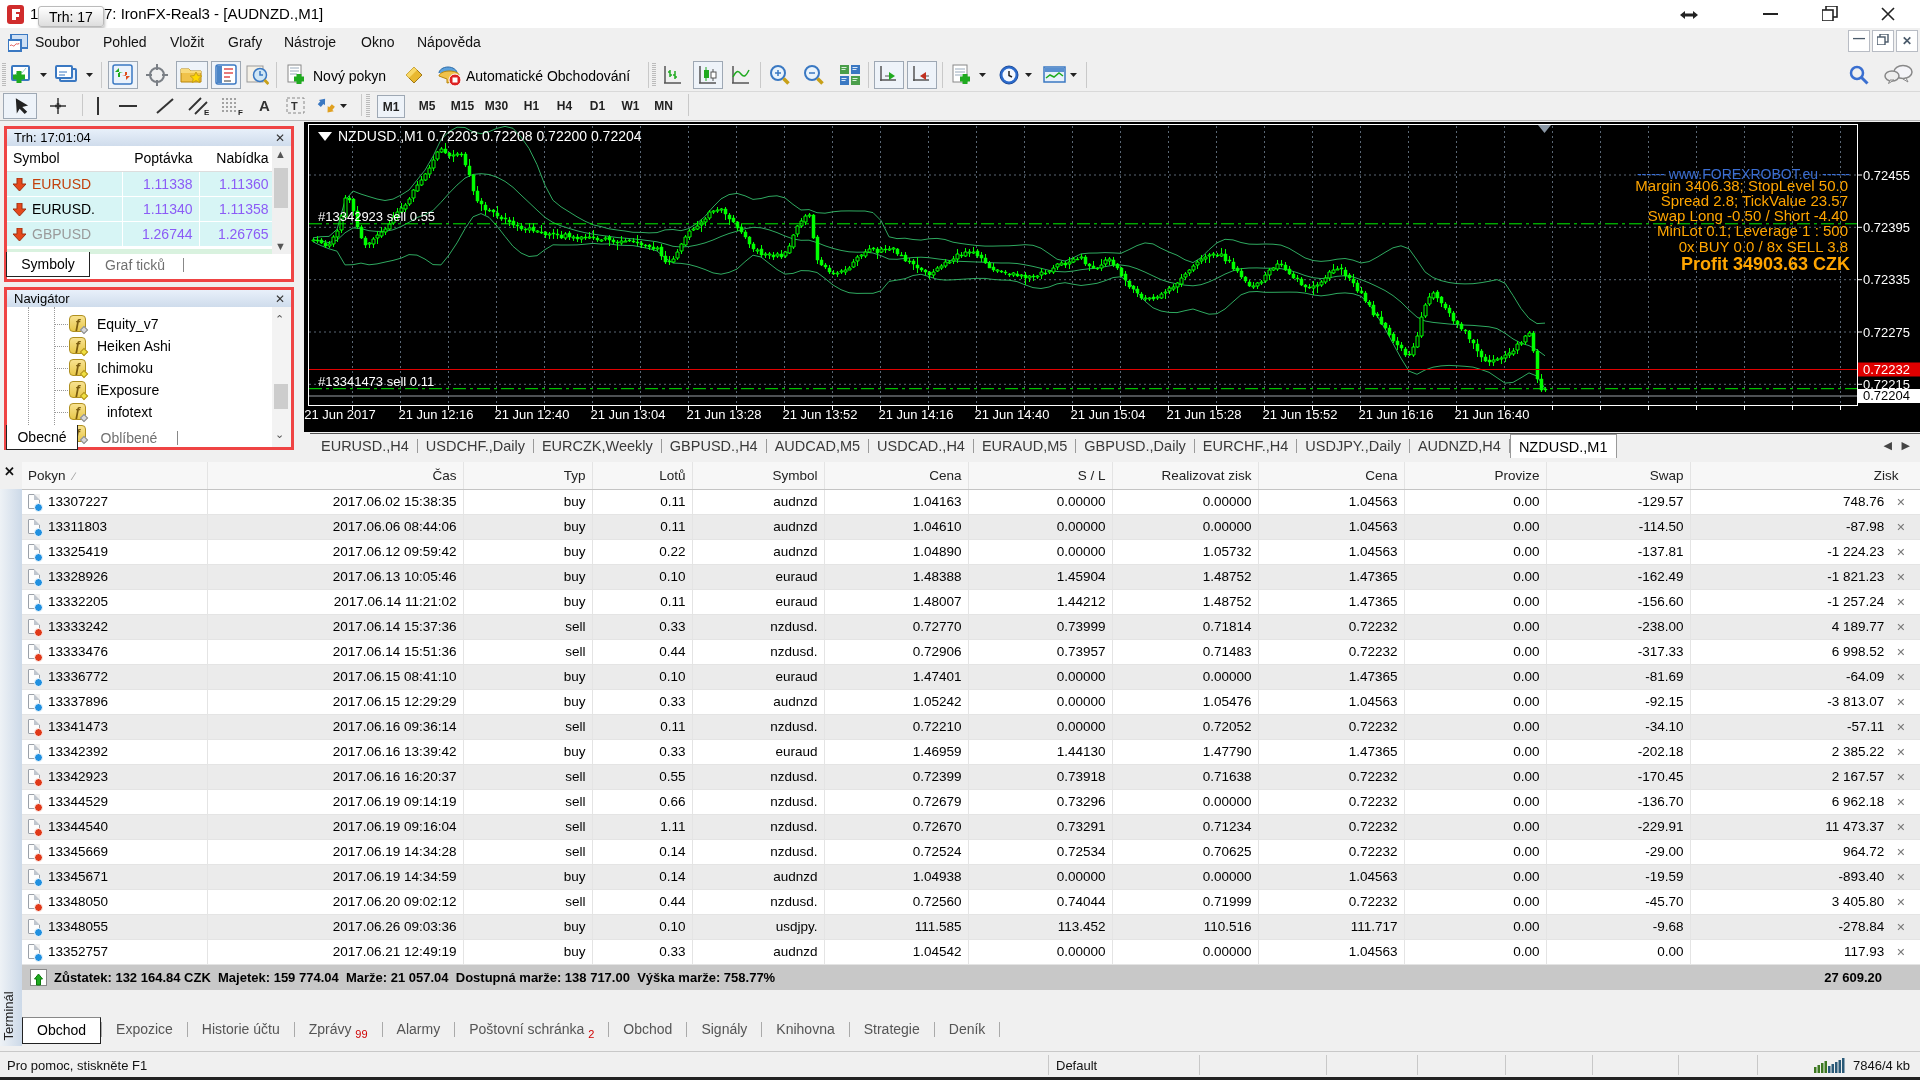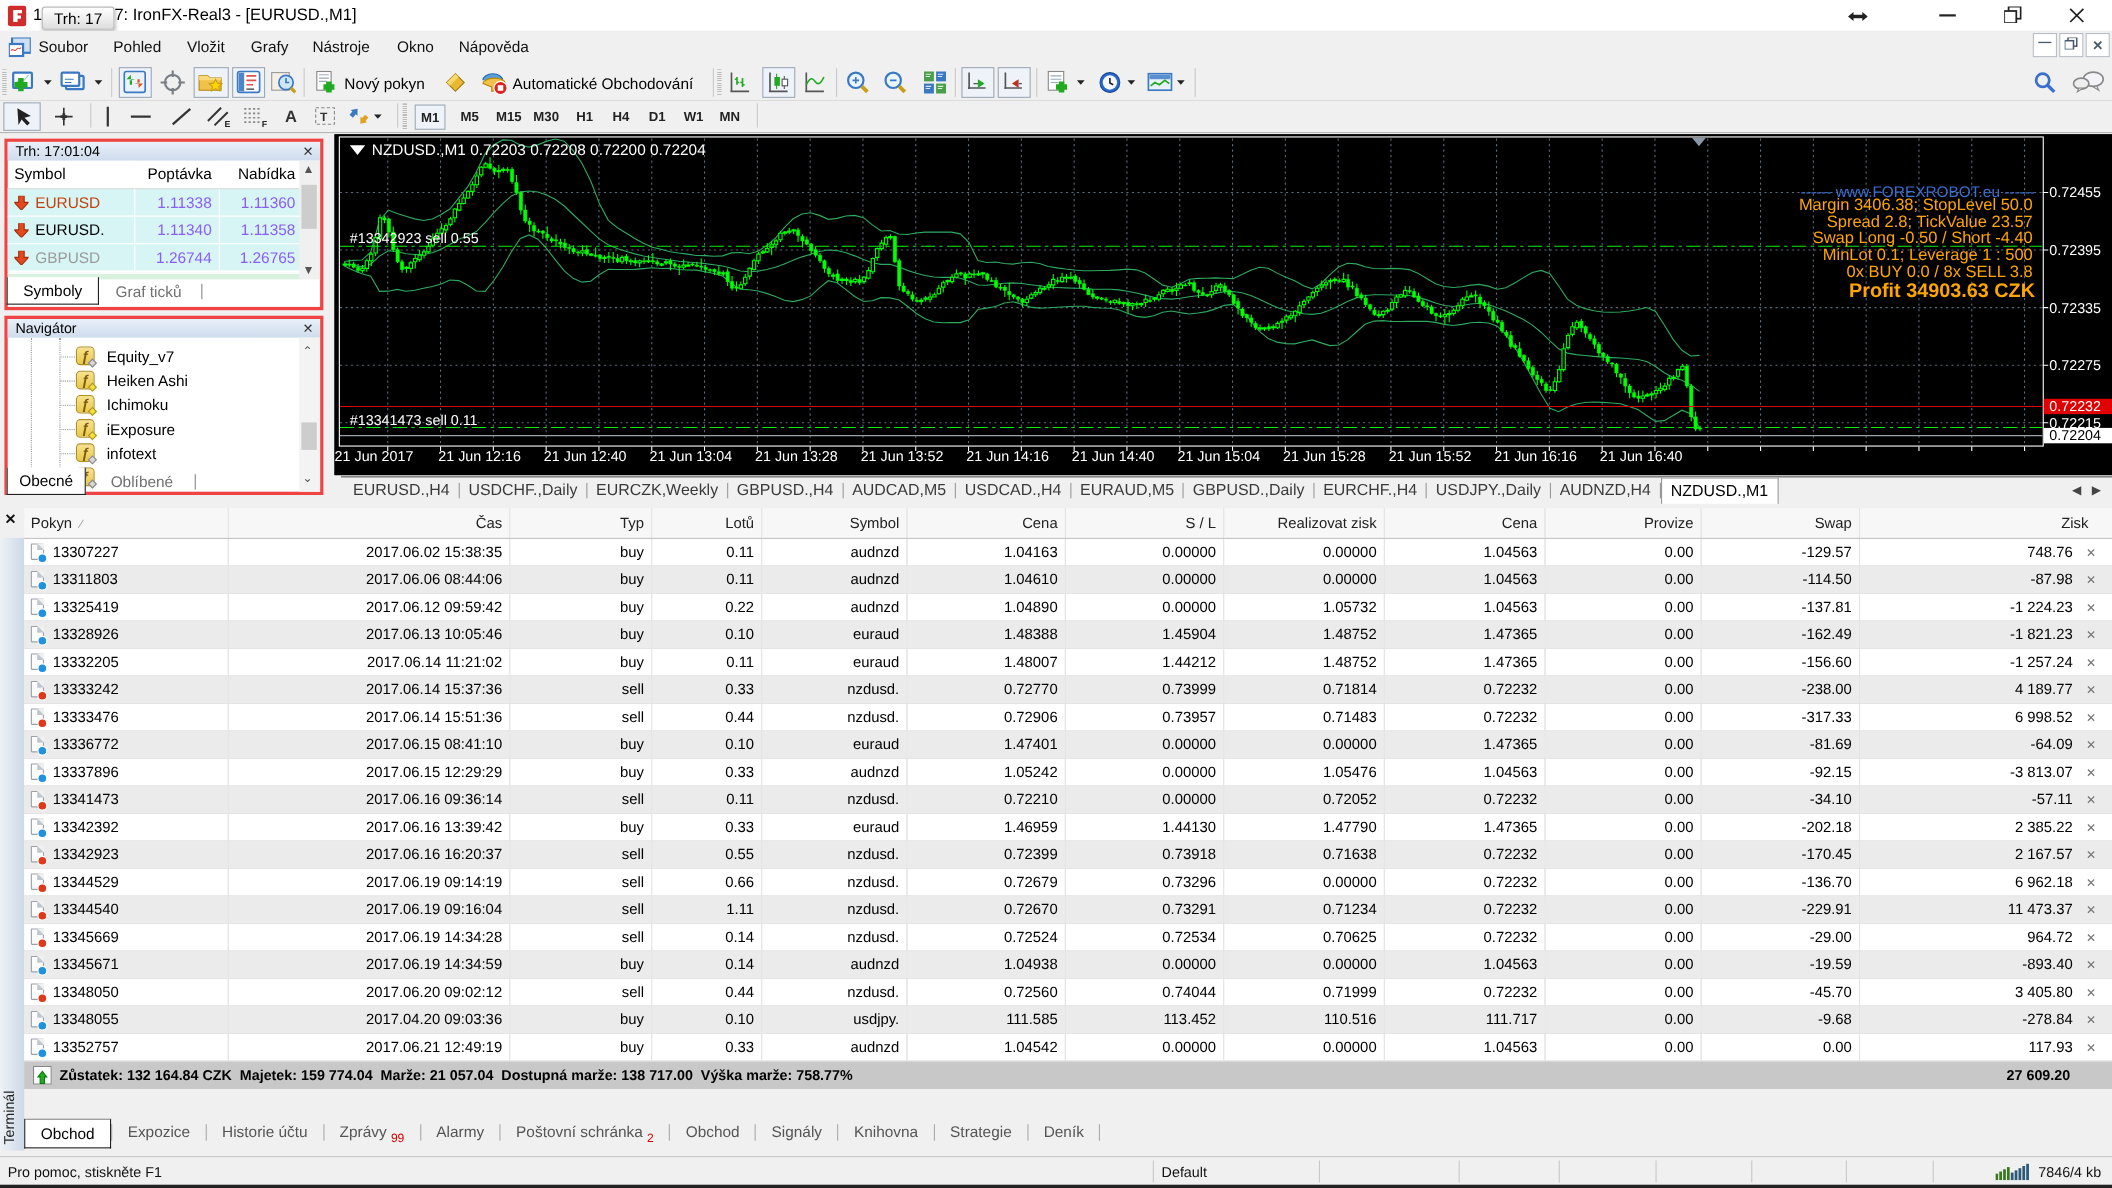--- a/index.html
+++ b/index.html
@@ -51,21 +51,21 @@
 .fico.y i {background:#f0e040;border-color:#b09020}
 </style></head>
 <body>
 
 <div id="titlebar">
  <svg width="17" height="19" style="position:absolute;left:7px;top:5px">
       <rect width="17" height="19" rx="3" fill="#d02c2c"></rect>
       <path d="M5 15V4h8v3H9v2h3v3H9v3z" fill="#fff"></path>
     </svg>
  <span style="position:absolute;left:30px;top:5px">13</span>
- <span style="position:absolute;left:104px;top:5px">7: IronFX-Real3 - [EURUSD.,M1]</span>
+ <span style="position:absolute;left:104px;top:5px">7: IronFX-Real3 - [AUDNZD.,M1]</span>
  <div style="position:absolute;left:38px;top:6px;width:66px;height:21px;background:linear-gradient(#fff,#e8e8e8 70%,#ddd);border:1px solid #bbb;border-radius:3px;box-shadow:1px 2px 3px rgba(0,0,0,.25);font-size:14px;text-align:center;line-height:20px">Trh: 17</div>
  <svg width="18" height="12" style="position:absolute;left:1680px;top:9px">
       <path d="M0 6l5-4v2.5h8V2l5 4-5 4V7.5H5V10z" fill="#222"></path>
     </svg>
  <div style="position:absolute;left:1763px;top:13px;width:15px;height:2px;background:#222"></div>
  <svg width="16" height="15" style="position:absolute;left:1822px;top:6px">
       <rect x="4" y="0" width="11" height="11" fill="#fff" stroke="#222" stroke-width="1.6"></rect>
       <rect x="0" y="4" width="11" height="11" fill="#fff" stroke="#222" stroke-width="1.6"></rect>
     </svg>
  <svg width="14" height="14" style="position:absolute;left:1881px;top:7px">
@@ -349,21 +349,21 @@
       <div style="position:absolute;left:48px;top:122px;width:13px;height:1px;border-top:1px dotted #999"></div>
       <div style="position:absolute;left:48px;top:144px;width:13px;height:1px;border-top:1px dotted #999"></div>
   <div class="tree" style="left:90px;top:23px">Equity_v7</div>
       <div class="fico" style="left:62px;top:25px">ƒ<i></i></div>
   <div class="tree" style="left:90px;top:45px">Heiken Ashi</div>
       <div class="fico y" style="left:62px;top:47px">ƒ<i></i></div>
   <div class="tree" style="left:90px;top:67px">Ichimoku</div>
       <div class="fico y" style="left:62px;top:69px">ƒ<i></i></div>
   <div class="tree" style="left:90px;top:89px">iExposure</div>
       <div class="fico y" style="left:62px;top:91px">ƒ<i></i></div>
-  <div class="tree" style="left:90px;top:111px">infotext</div>
+  <div class="tree" style="left:100px;top:111px">infotext</div>
       <div class="fico" style="left:62px;top:113px">ƒ<i></i></div>
   <div class="fico" style="left:62px;top:135px">ƒ<i></i></div>
   <div style="position:absolute;right:0;top:17px;width:19px;bottom:0;background:#f3f3f3">
    <div style="position:absolute;top:6px;left:3px;font-size:11px;color:#555">⌃</div>
    <div style="position:absolute;top:77px;left:2px;width:14px;height:25px;background:#cdcdcd"></div>
    <div style="position:absolute;bottom:6px;left:3px;font-size:11px;color:#555">⌄</div>
   </div>
  </div>
  <div class="tab act" style="left:6px;top:303px;width:72px">Obecné</div>
  <div class="tab" style="left:85px;top:304px;width:88px">Oblíbené</div>
@@ -733,21 +733,21 @@
           <td>0.72560</td>
           <td>0.74044</td>
           <td>0.71999</td>
           <td>0.72232</td>
           <td>0.00</td>
           <td>-45.70</td>
           <td>3 405.80<span class="xx">✕</span></td>
         </tr>
 <tr class="alt">
           <td class="cl"><span class="doc"><span class="bdot"></span></span>13348055</td>
-          <td>2017.04.20 09:03:36</td>
+          <td>2017.06.26 09:03:36</td>
           <td>buy</td>
           <td>0.10</td>
           <td>usdjpy.</td>
           <td>111.585</td>
           <td>113.452</td>
           <td>110.516</td>
           <td>111.717</td>
           <td>0.00</td>
           <td>-9.68</td>
           <td>-278.84<span class="xx">✕</span></td>

